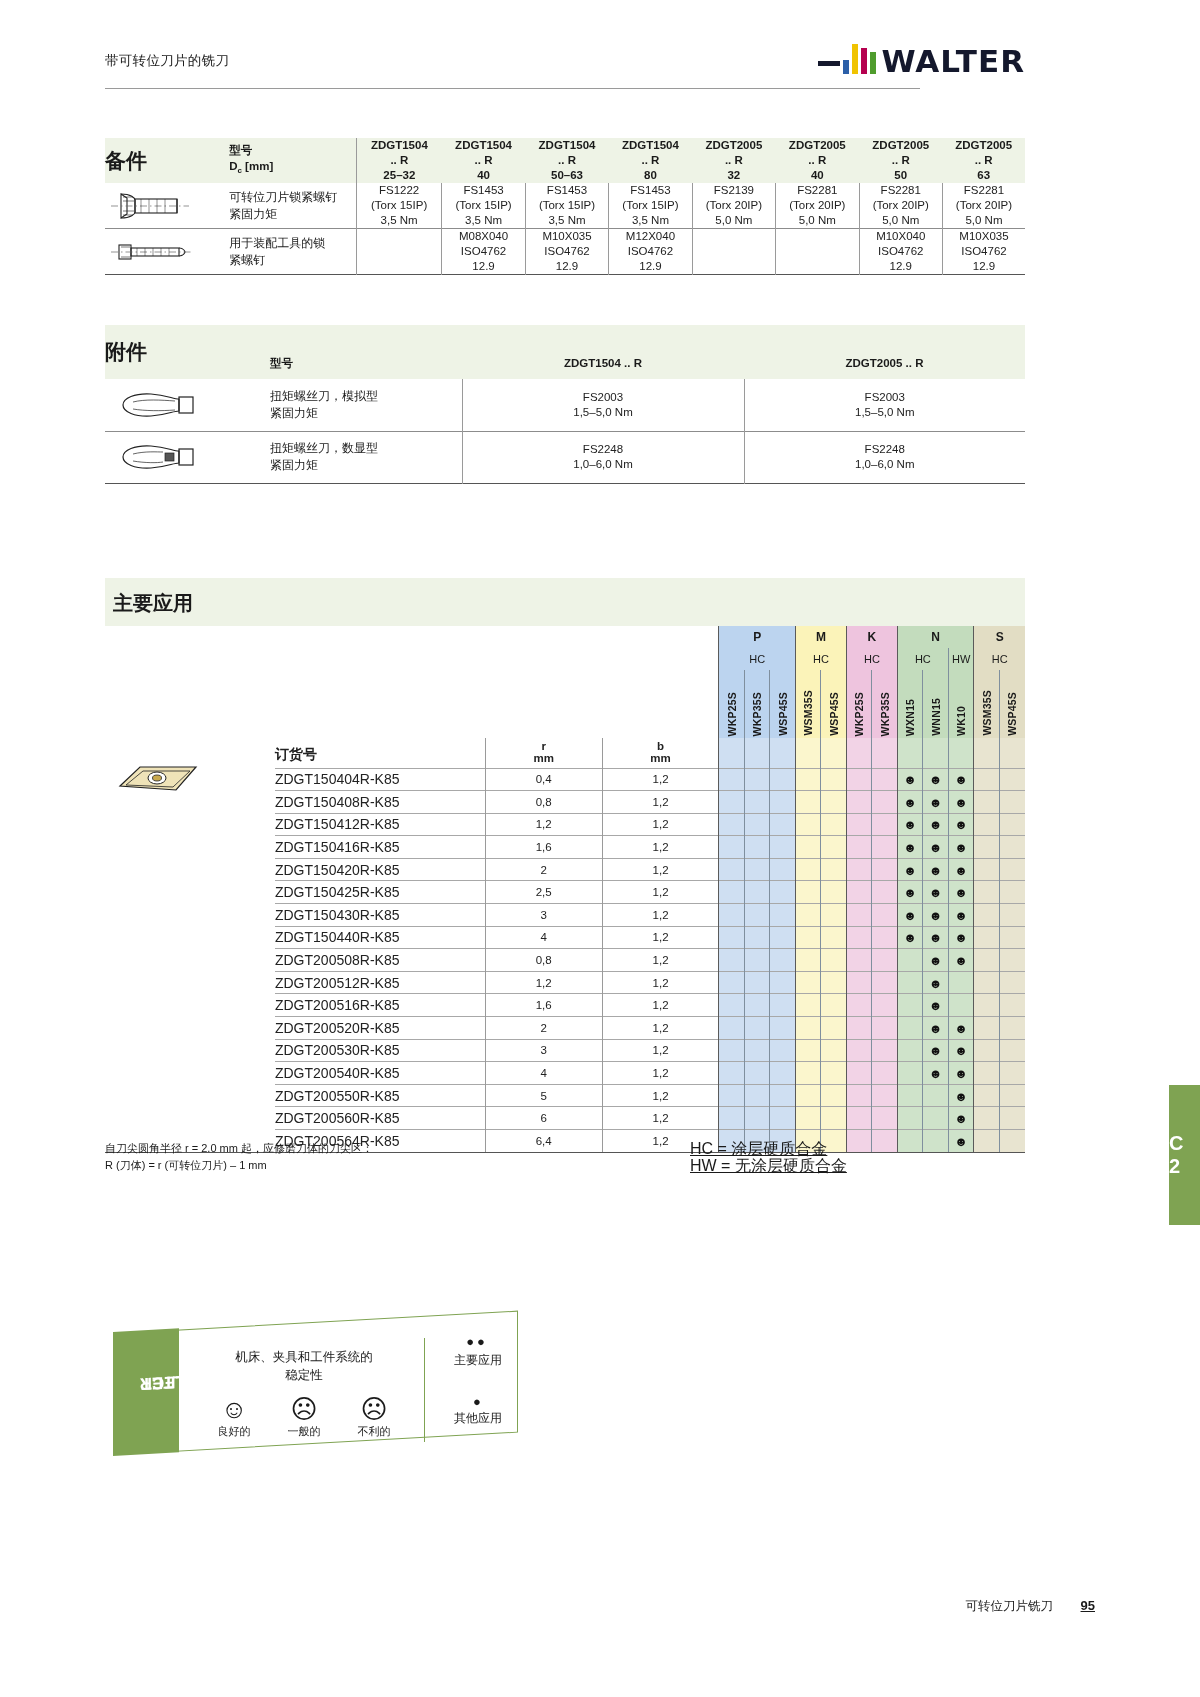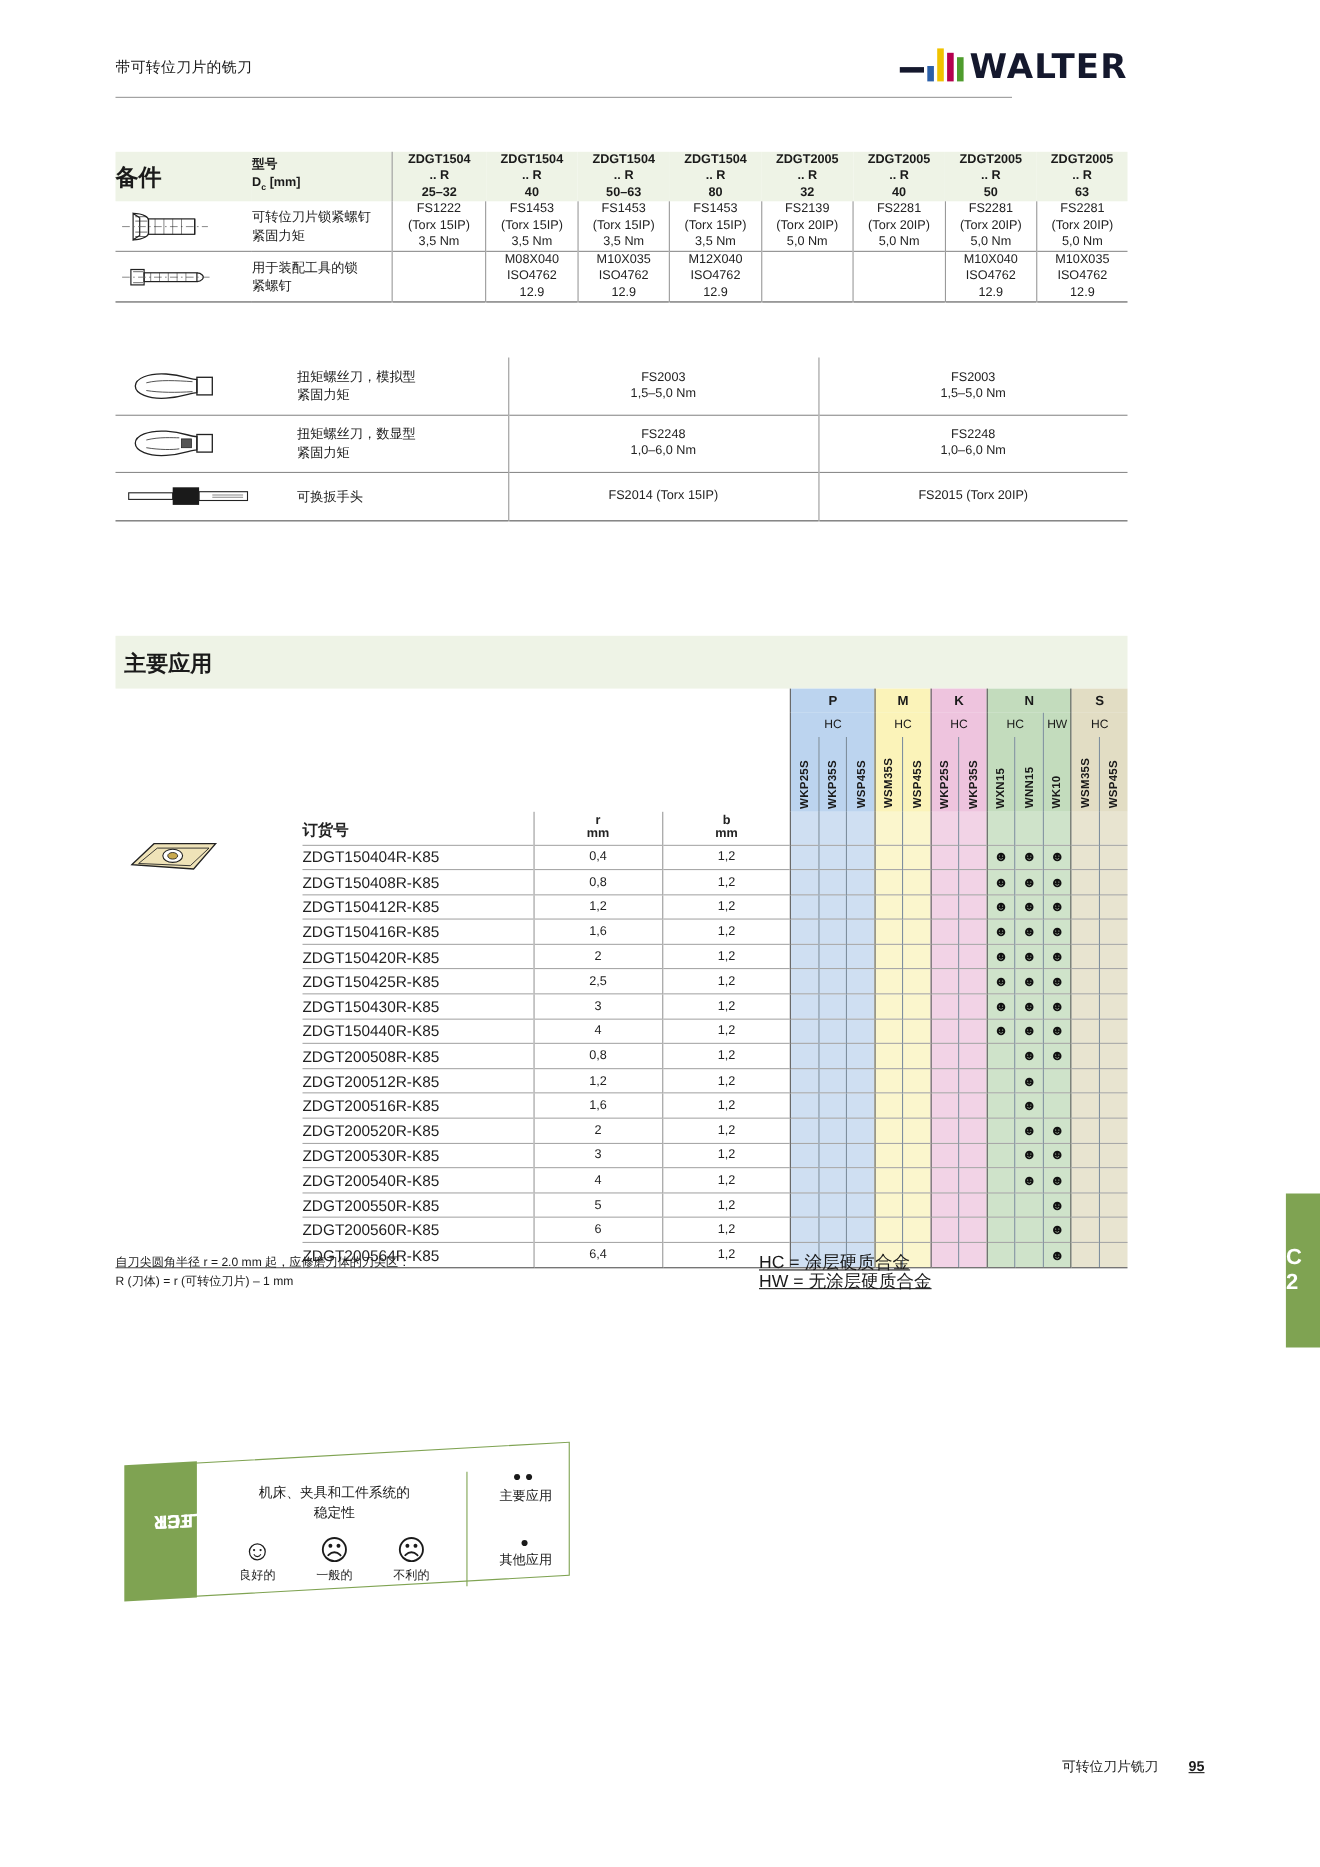--- a/index.html
+++ b/index.html
@@ -346,20 +346,26 @@
 
   <div class="sheet" style="left:105px; top:325px; width:920px;">
     <table class="grid" style="border-bottom:1.4px solid #555;">
       <colgroup>
         <col style="width:165px">
           <col style="width:192px">
         <col style="width:282px">
           <col style="width:281px">
       </colgroup>
       <tbody>
+          <tr class="bandhead" style="height:54px;">
+        <td class="sect-title">附件</td>
+        <td class="hlabel" style="vertical-align:bottom; padding-bottom:8px;">型号</td>
+        <td class="hcell" style="vertical-align:bottom; padding-bottom:8px;">ZDGT1504 .. R</td>
+        <td class="hcell" style="vertical-align:bottom; padding-bottom:8px;">ZDGT2005 .. R</td>
+      </tr>
 
       <tr>
         <td class="icocell" style="height:52px;">
           <svg width="120" height="34" viewBox="0 0 120 34">
             <path d="M18 17 C18 10, 30 5, 46 6 C62 7, 68 11, 74 11 L74 23 C68 23, 62 27, 46 28 C30 29, 18 24, 18 17 Z" fill="none" stroke="#222" stroke-width="1.2"></path>
             <rect x="74" y="9" width="14" height="16" fill="none" stroke="#222" stroke-width="1.2"></rect>
             <path d="M28 14 C40 11, 56 12, 70 13" fill="none" stroke="#222" stroke-width=".7"></path>
             <path d="M28 21 C40 23, 56 23, 70 22" fill="none" stroke="#222" stroke-width=".7"></path>
           </svg>
         </td>
@@ -394,36 +400,20 @@
         <td class="cell vline rowline">
           <div>FS2248</div>
           <div>1,0–6,0 Nm</div>
         </td>
         <td class="cell vline rowline">
           <div>FS2248</div>
           <div>1,0–6,0 Nm</div>
         </td>
       </tr>
 
-      <tr>
-        <td class="icocell rowline" style="height:44px;">
-          <svg width="140" height="22" viewBox="0 0 140 22">
-            <rect x="12" y="8" width="40" height="6" fill="none" stroke="#222" stroke-width="1"></rect>
-            <rect x="52" y="3" width="24" height="16" fill="#1a1a1a"></rect>
-            <rect x="76" y="7" width="44" height="8" fill="none" stroke="#222" stroke-width="1"></rect>
-            <line x1="88" y1="10" x2="116" y2="10" stroke="#888" stroke-width="1"></line>
-            <line x1="88" y1="12" x2="116" y2="12" stroke="#888" stroke-width="1"></line>
-          </svg>
-        </td>
-        <td class="desc rowline">
-          <div>可换扳手头</div>
-        </td>
-        <td class="cell vline rowline">FS2014 (Torx 15IP)</td>
-        <td class="cell vline rowline">FS2015 (Torx 20IP)</td>
-      </tr>
 
     </tbody>
       </table>
   </div>
 
   <div class="ins-band"></div>
   <div class="ins-title">主要应用</div>
 
   <div class="ins-wrap">
     <table class="ins" id="ins-table">

